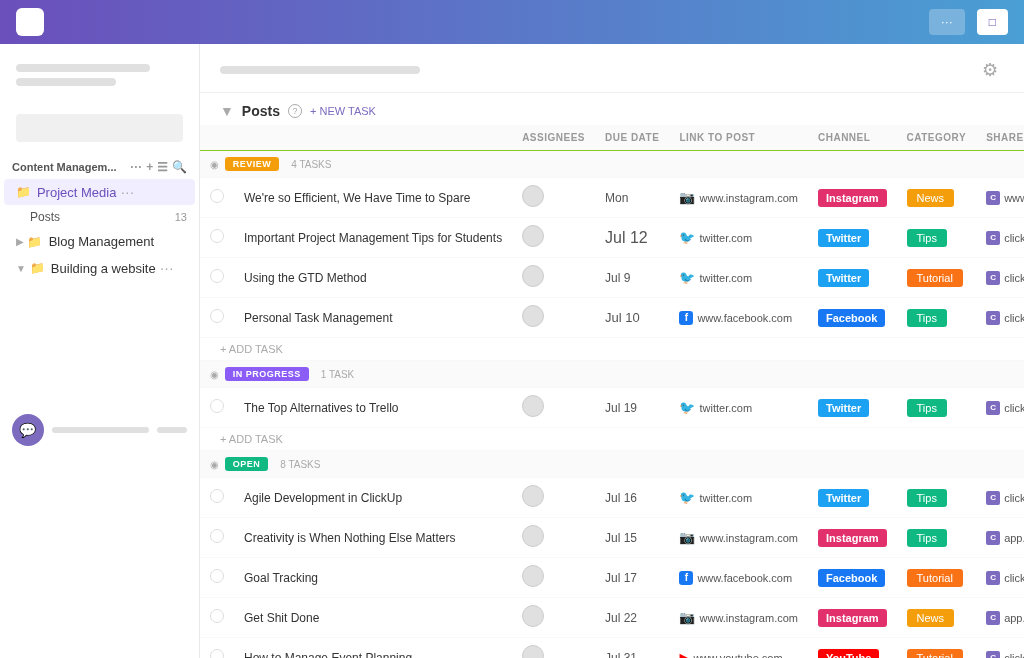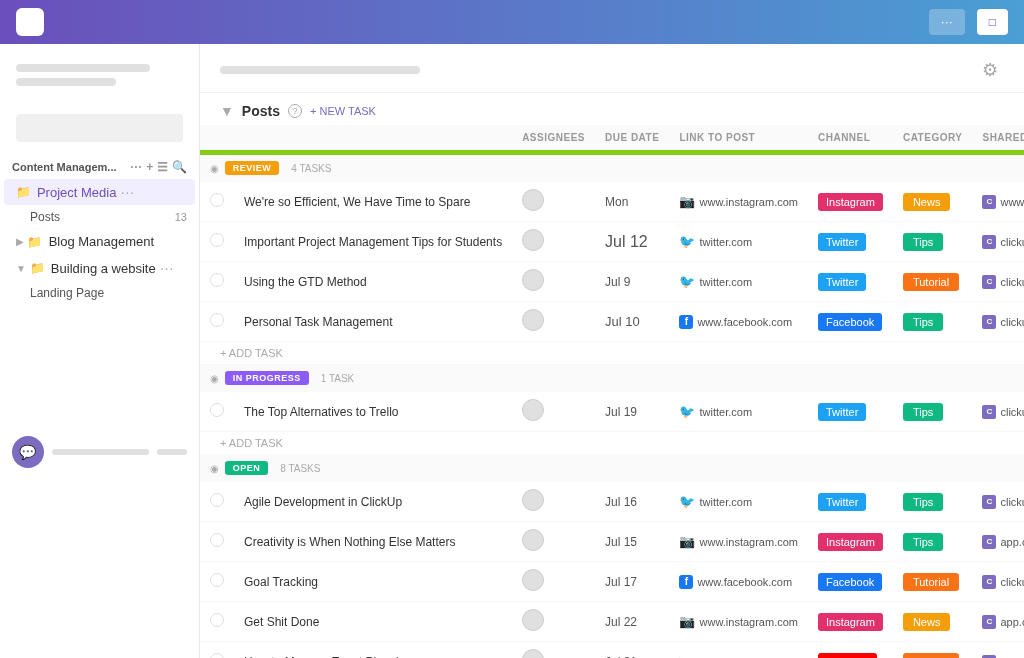--- a/index.html
+++ b/index.html
@@ -221,21 +221,21 @@
       background: #fafafa;
     }
     .task-table th {
       padding: 7px 10px;
       text-align: left;
       font-size: 10px;
       font-weight: 600;
       color: #999;
       text-transform: uppercase;
       letter-spacing: 0.5px;
-      border-bottom: 5px solid #84cc16;
+      border-bottom: 1px solid #84cc16;
       white-space: nowrap;
     }
     .task-table td {
       padding: 7px 10px;
       border-bottom: 1px solid #f8f8f8;
       color: #333;
       font-size: 12px;
       white-space: nowrap;
     }
 
@@ -299,21 +299,21 @@
     }
 
     
     .channel-badge {
       display: inline-flex;
       align-items: center;
       gap: 4px;
       padding: 3px 8px;
       border-radius: 3px;
       font-size: 11px;
-      font-weight: 400;
+      font-weight: 700;
       color: white;
     }
     .ch-instagram { background: #e1306c; }
     .ch-twitter { background: #1da1f2; }
     .ch-facebook { background: #1877f2; }
     .ch-youtube { background: #ff0000; }
 
     .cat-badge {
       display: inline-flex;
       align-items: center;
@@ -438,23 +438,20 @@
       </div>
 
       <div class="sidebar-item">
         <span style="font-size:10px;color:#aaa;margin-right:4px;">▼</span>
         <span class="item-icon ci-folder">📁</span>
         <span>Building a website</span>
         <span class="item-more dots-btn">···</span>
       </div>
 
 
-      <div class="sidebar-sub-item">
-        <span>Landing Page</span>
-      </div>
     </div>
 
     <div style="flex:1; min-height:120px;"></div>
     <div class="sidebar-bottom">
       <div class="chat-bubble">💬</div>
       <div class="bottom-placeholder"></div>
       <div class="bottom-placeholder" style="width:30px;flex:none;"></div>
     </div>
   </div>
 

